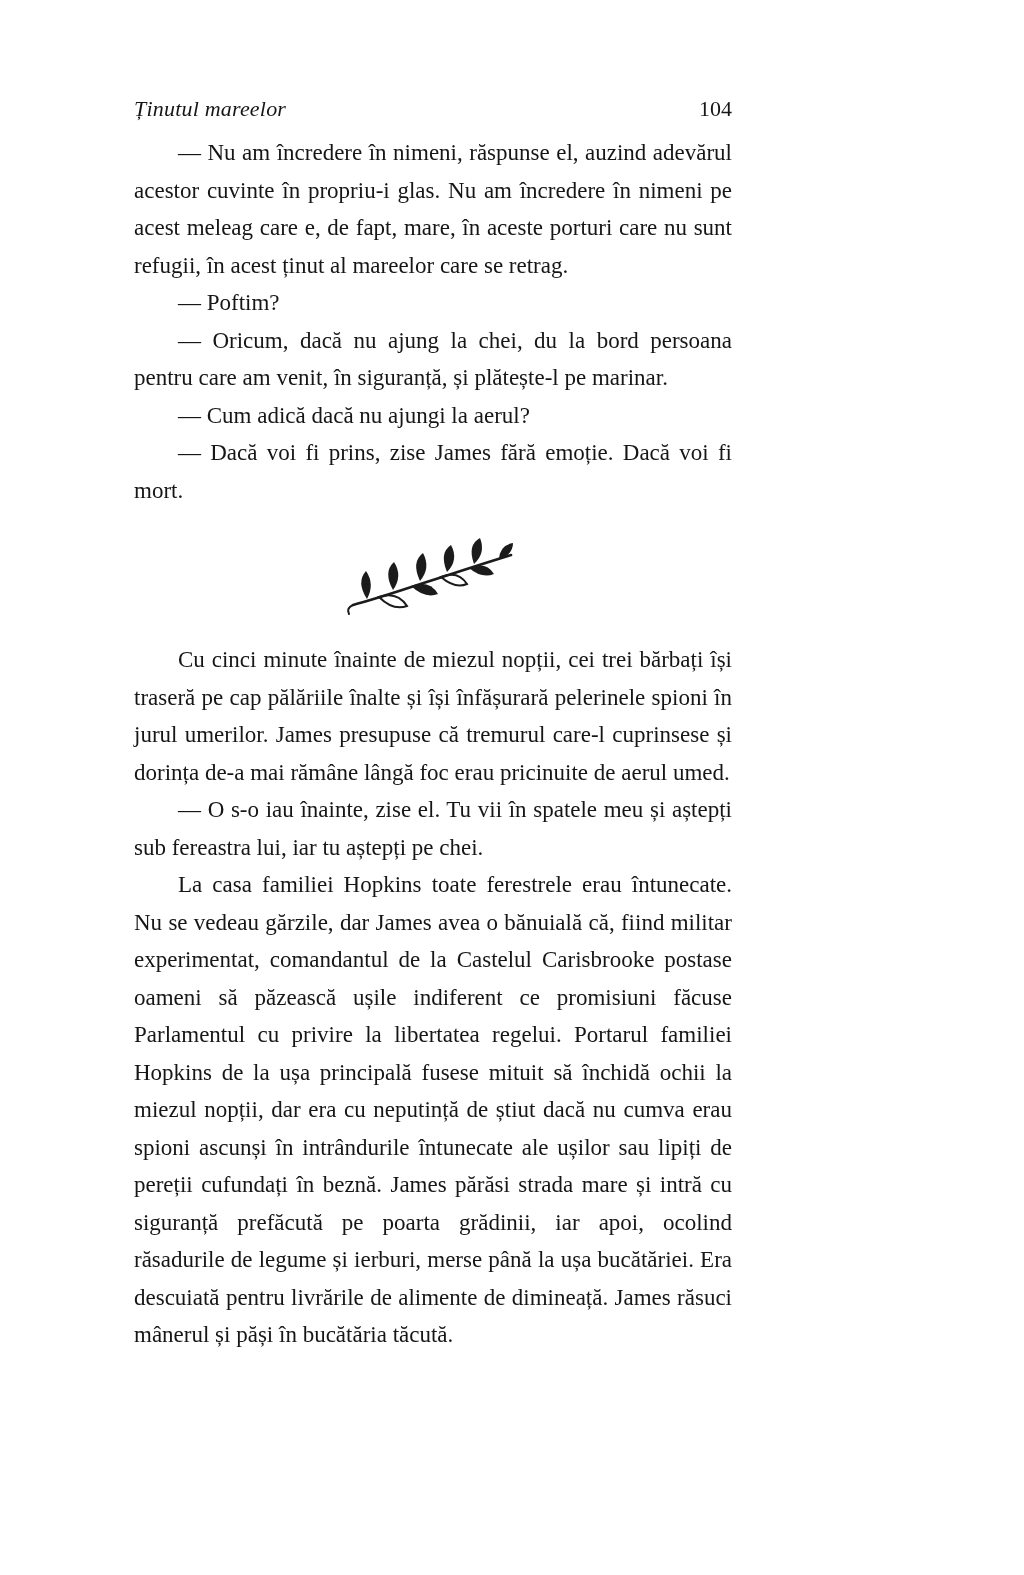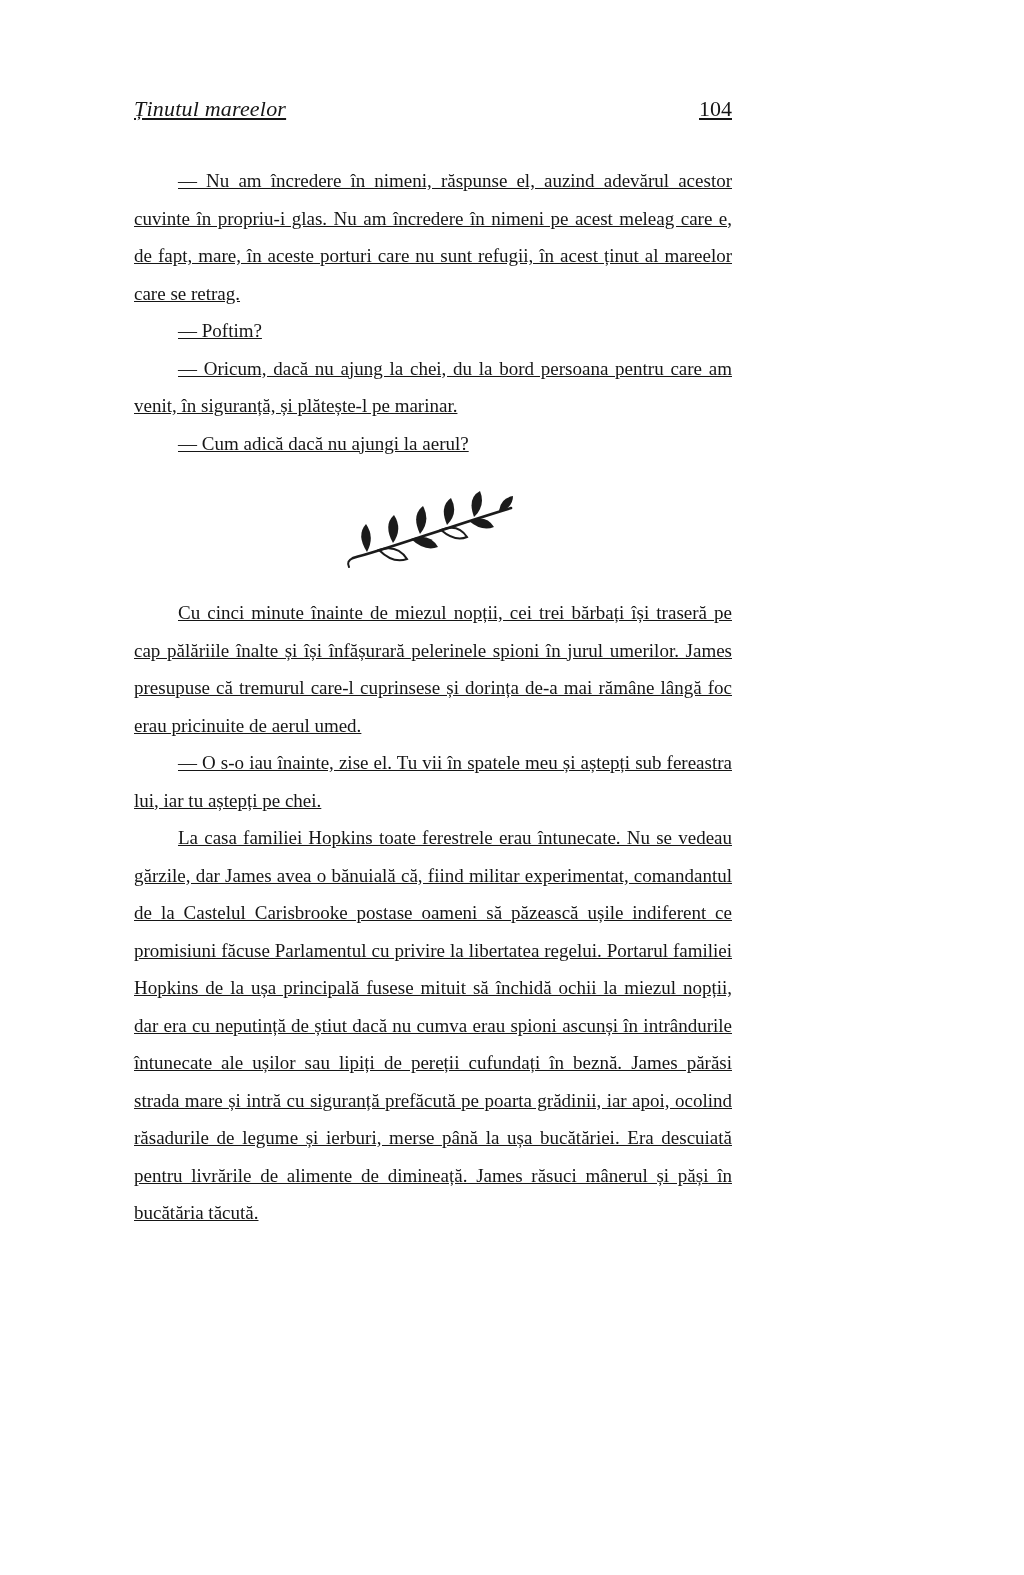--- a/index.html
+++ b/index.html
@@ -13,39 +13,38 @@
     font-family: "Liberation Serif", serif;
     color: #161616;
     overflow: hidden;
   }
   .page {
     box-sizing: border-box;
     width: 852px;
     height: 1575px;
     padding: 96px 120px 0 134px;
     background: #ffffff;
-    text-decoration: underline;
   }
   .header {
     display: flex;
     justify-content: space-between;
     align-items: baseline;
     font-size: 22px;
     line-height: 26px;
   }
   .header-title {
     font-style: italic;
     letter-spacing: 0.2px;
   }
   .header-page-number {
     font-style: normal;
   }
   .content {
-    margin-top: 40px;
-    font-size: 19px;
+    margin-top: 12px;
+    font-size: 23px;
     line-height: 37.5px;
     text-align: justify;
     text-justify: inter-word;
   }
   p.para {
     margin: 0;
     text-indent: 44px;
   }
   .ornament {
     display: flex;
@@ -67,20 +66,21 @@
     <span class="header-title">Ținutul mareelor</span>
     <span class="header-page-number">104</span>
   </div>
 
   <div class="content">
 
     <p class="para">— Nu am încredere în nimeni, răspunse el, auzind adevărul acestor cuvinte în propriu-i glas. Nu am încredere în nimeni pe acest meleag care e, de fapt, mare, în aceste porturi care nu sunt refugii, în acest ținut al mareelor care se retrag.</p>
     <p class="para">— Poftim?</p>
     <p class="para">— Oricum, dacă nu ajung la chei, du la bord persoana pentru care am venit, în siguranță, și plătește-l pe marinar.</p>
     <p class="para">— Cum adică dacă nu ajungi la aerul?</p>
+    <p class="para">— Dacă voi fi prins, zise James fără emoție. Dacă voi fi mort.</p>
 
     <div class="ornament">
       <span>
         <svg width="180" height="86" viewBox="0 0 180 86" xmlns="http://www.w3.org/2000/svg" aria-hidden="true">
 
           <path d="M10 72 q-7 3 -4 9" stroke="#1b1b1b" stroke-width="2" fill="none" stroke-linecap="round"></path>
           <path d="M10 72 C 42 64, 96 44, 168 22" stroke="#1b1b1b" stroke-width="2.6" fill="none" stroke-linecap="round"></path>
 
           <path d="M24 66 q-11 -17 -1 -28 q9 13 1 28 z" fill="#1b1b1b"></path>
           <path d="M50 57 q-10 -18 1 -28 q9 14 -1 28 z" fill="#1b1b1b"></path>

